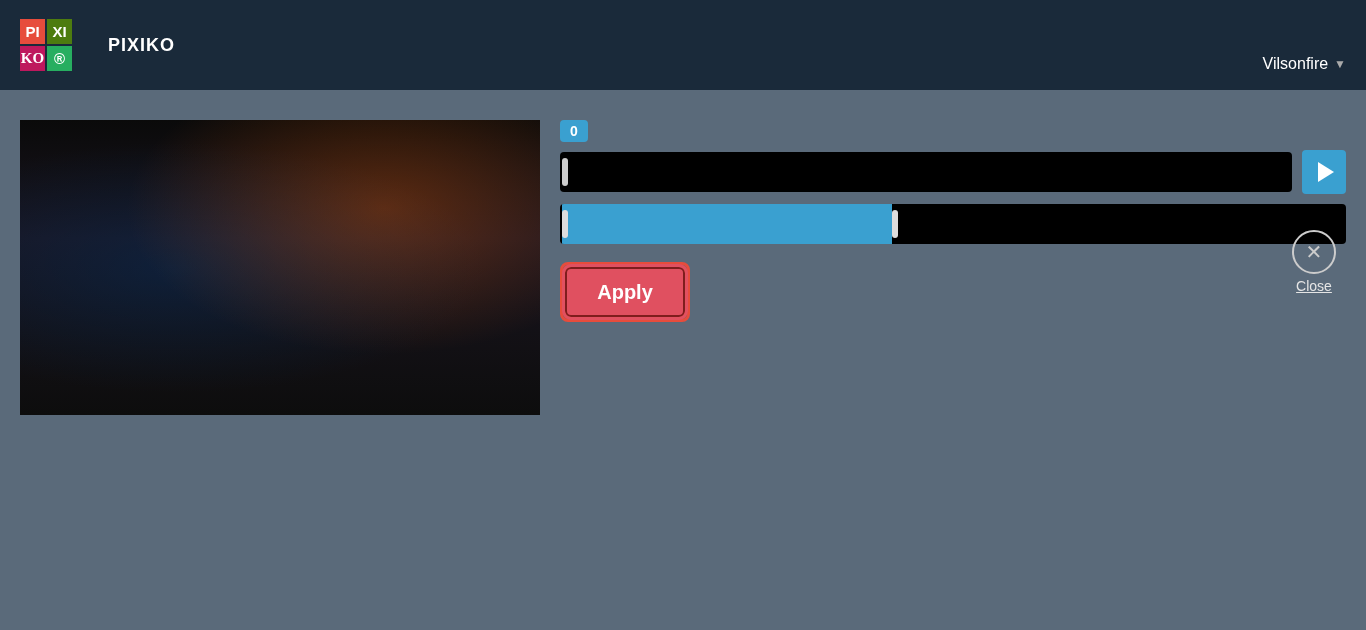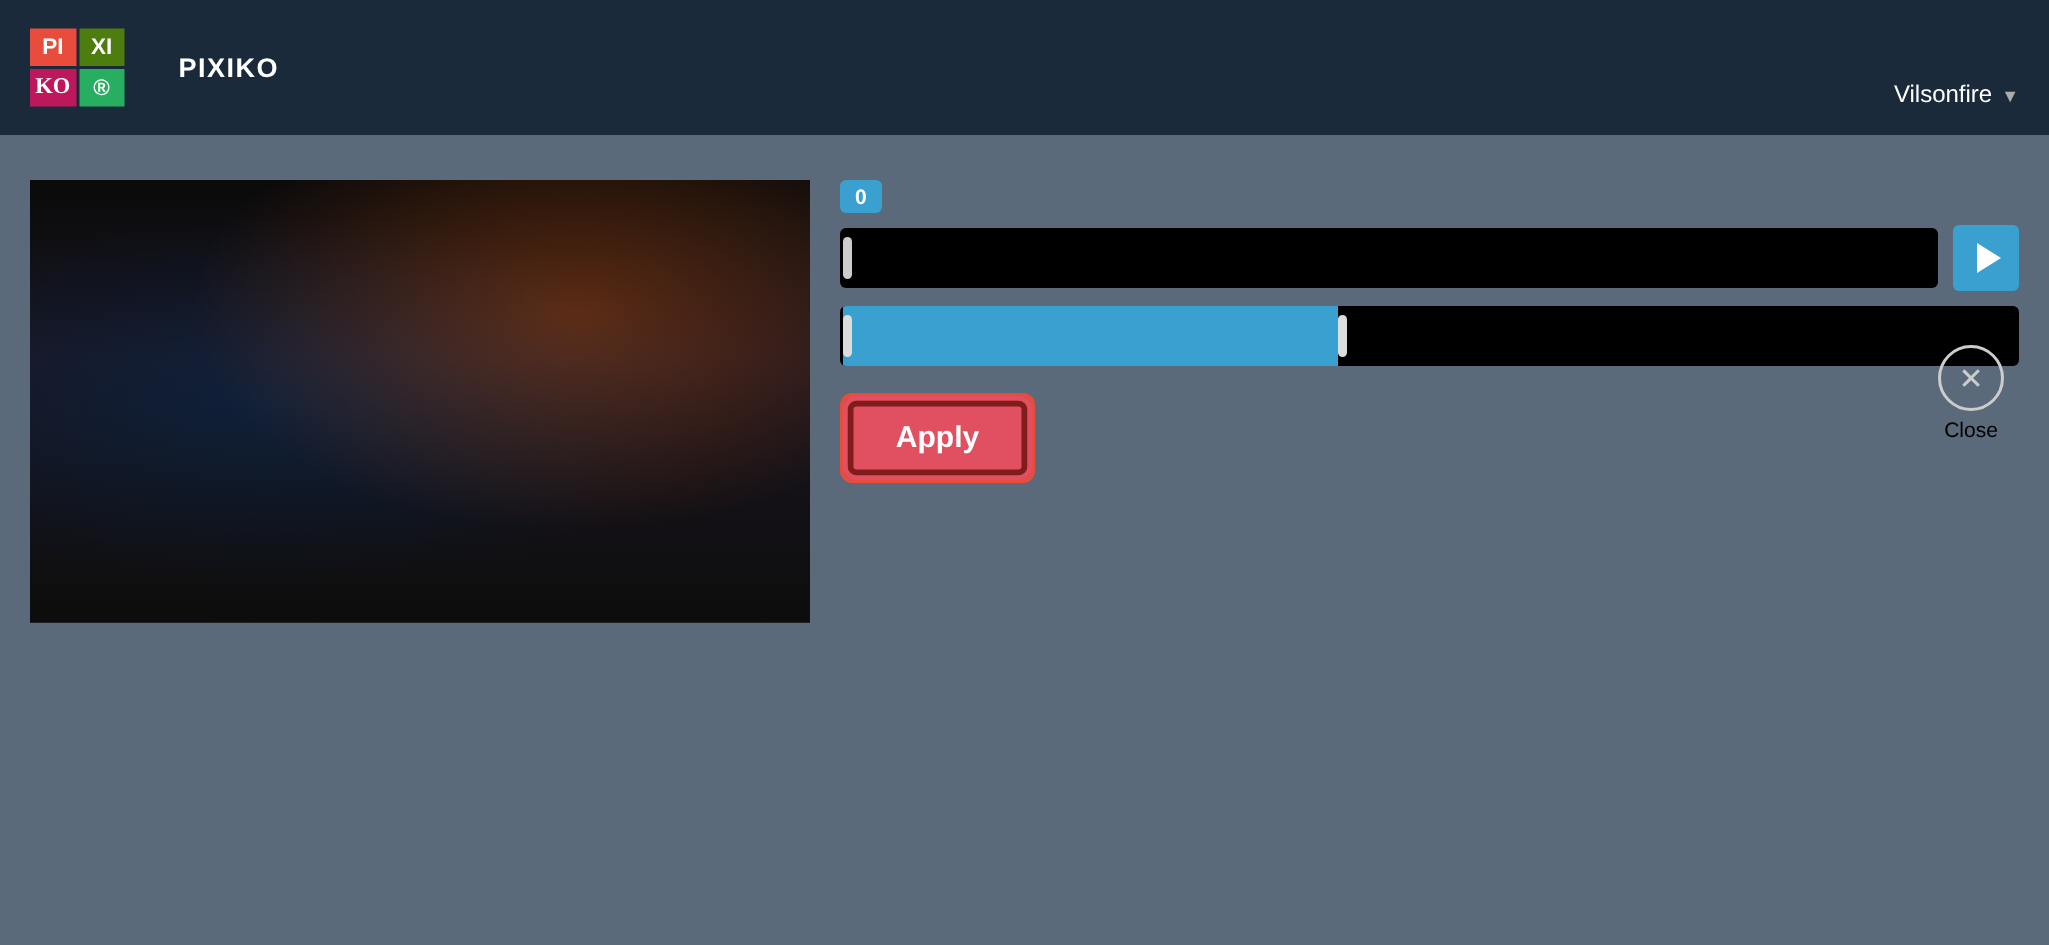--- a/index.html
+++ b/index.html
@@ -30,21 +30,21 @@
     .logo {
       display: flex;
       align-items: center;
       gap: 4px;
     }
 
     .logo-grid {
       display: grid;
       grid-template-columns: 1fr 1fr;
       grid-template-rows: 1fr 1fr;
-      width: 63px;
+      width: 52px;
       height: 52px;
       gap: 2px;
     }
 
     .logo-cell {
       display: flex;
       align-items: center;
       justify-content: center;
       font-weight: bold;
       font-size: 15px;
@@ -259,21 +259,21 @@
       border-radius: 3px;
       z-index: 2;
     }
 
     
     .apply-button {
       width: 120px;
       height: 50px;
       background-color: #e05060;
       color: white;
-      border: 4px solid #7f1d1d;
+      border: 2px solid #7f1d1d;
       border-radius: 6px;
       font-size: 20px;
       font-weight: bold;
       cursor: pointer;
       outline: 3px solid #e05060;
       box-shadow: 0 0 0 3px #e74c3c;
     }
 
     
     .close-section {
@@ -294,22 +294,23 @@
       background: transparent;
       display: flex;
       align-items: center;
       justify-content: center;
       cursor: pointer;
       color: #ccc;
       font-size: 20px;
     }
 
     .close-label {
-      color: #000000;
+      color: #e5e5e5;
       font-size: 14px;
+      text-decoration: underline;
     }
 
     .apply-btn-wrapper {
       display: flex;
     }
 
     .apply-btn-highlight {
       border: 3px solid #e74c3c;
       border-radius: 8px;
       padding: 2px;

